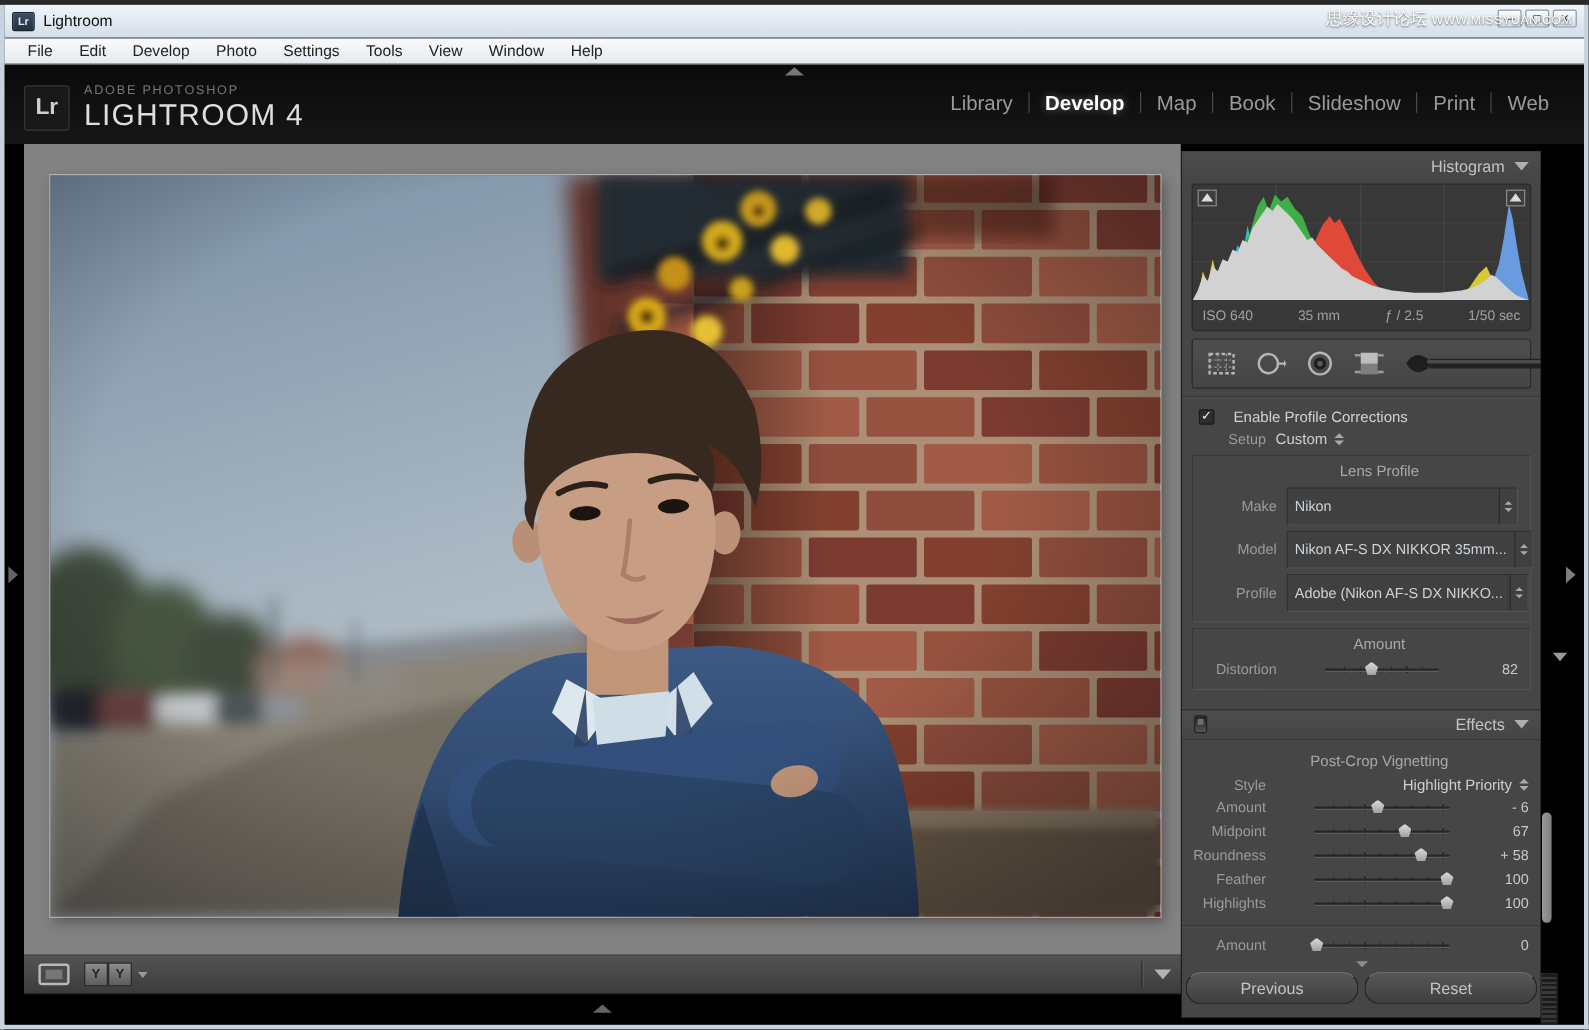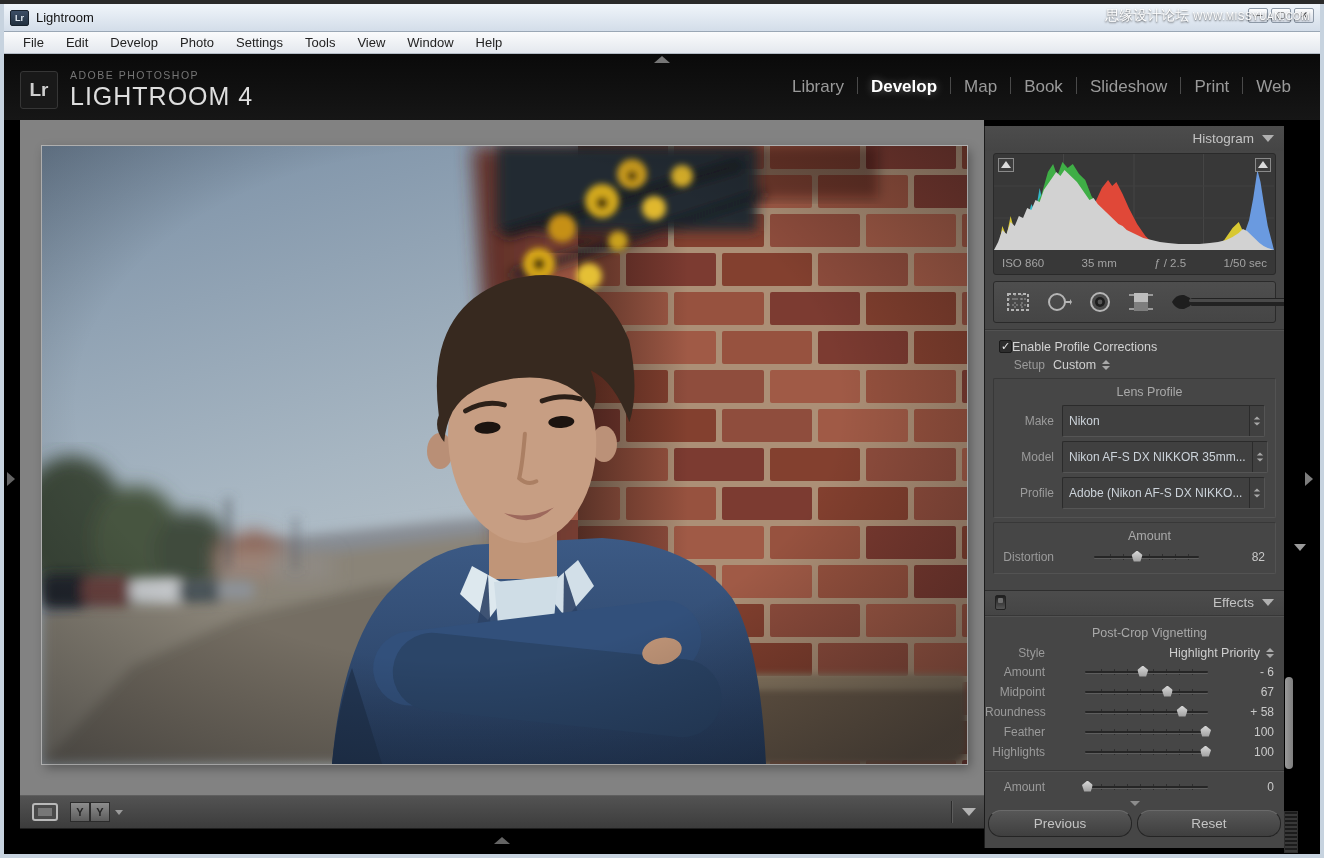--- a/index.html
+++ b/index.html
@@ -72,24 +72,24 @@
   .clip-btn.l { left:4px; } .clip-btn.r { right:4px; }
   .clip-btn i { width:0; height:0; border-left:5px solid transparent; border-right:5px solid transparent; border-bottom:7px solid #dcdcdc; }
   .hist-info { display:flex; justify-content:space-between; padding:3px 8px 5px 8px; font-size:11.5px; color:#a2a2a2; }
 
   .toolstrip { margin:4px 8px 6px 8px; height:42px; background:linear-gradient(#4e4e4e,#454545); border:1px solid #2a2a2a; border-radius:3px; display:flex; align-items:center; gap:16px; padding:0 12px; }
   .tool { display:flex; align-items:center; }
   .tool:last-child { flex:1; }
 
   .sect { border-top:1px solid #373737; box-shadow:inset 0 1px 0 #525252; padding:6px 0 8px 0; }
   .row { display:flex; align-items:center; padding:2px 10px 2px 0; }
-  .lab { width:68px; text-align:right; font-size:12px; color:#9b9b9b; padding-right:8px; flex:none; }
+  .lab { width:78px; text-align:right; font-size:12px; color:#9b9b9b; padding-right:8px; flex:none; }
   .sect-title { text-align:center; font-size:12.5px; color:#a9a9a9; padding:4px 30px 4px 60px; }
 
-  .check-row { display:flex; align-items:center; gap:0; padding:4px 10px 2px 14px; }
+  .check-row { display:flex; align-items:center; gap:16px; padding:4px 10px 2px 14px; }
   .cbx { width:13px; height:13px; background:#2d2d2d; border:1px solid #1a1a1a; border-radius:2px; color:#ececec; font-size:11px; line-height:11px; text-align:center; }
   .cbx.checked::after { content:"✓"; }
   .check-label { font-size:12.5px; color:#d2d2d2; }
   .setup-val { font-size:12.5px; color:#cfcfcf; display:flex; align-items:center; gap:6px; }
 
   .stepper { display:flex; flex-direction:column; justify-content:center; gap:2px; }
   .stepper i { width:0; height:0; border-left:4px solid transparent; border-right:4px solid transparent; display:block; }
   .stepper .up { border-bottom:4px solid #a8a8a8; }
   .stepper .dn { border-top:4px solid #a8a8a8; }
 
@@ -450,21 +450,21 @@
                 <polygon fill="#35b8c8" points="0,96 18,84 30,72 36,50 40,58 44,34 48,52 52,30 56,50 62,58 70,68 82,80 96,88 112,93 130,96"></polygon>
                 <polygon fill="#3fae46" points="8,96 24,78 36,60 46,40 52,18 57,10 61,22 66,8 71,14 76,10 82,20 88,26 94,42 102,54 112,66 124,78 138,86 152,92 166,95 180,96"></polygon>
                 <polygon fill="#d8c832" points="4,96 8,72 12,82 16,62 20,78 26,88 34,96"></polygon>
                 <polygon fill="#6a9ae0" points="232,96 240,84 246,66 250,44 254,16 257,28 260,48 264,72 268,88 270,96"></polygon>
                 <polygon fill="#d8c832" points="210,96 222,86 230,74 236,68 240,77 246,86 252,92 258,96"></polygon>
                 <polygon fill="#d838c8" points="84,96 94,76 102,60 110,48 116,44 122,52 128,62 136,74 144,84 152,91 160,96"></polygon>
                 <polygon fill="#e04838" points="78,96 88,72 96,52 104,34 110,26 114,32 118,28 124,40 130,54 138,70 146,82 154,90 164,95 174,96"></polygon>
                 <polygon fill="#d2d2d2" points="0,96 4,88 8,76 12,80 16,68 20,72 24,62 28,64 32,54 36,56 40,46 44,48 48,36 52,30 56,24 60,18 64,22 68,16 72,20 76,24 80,28 84,34 88,40 92,46 96,44 100,50 104,54 108,58 112,62 116,66 120,70 124,72 128,76 132,78 138,81 144,84 152,86 160,88 168,89 178,90 188,90 198,90 208,89 216,88 224,86 230,83 236,79 240,75 244,77 248,81 252,85 256,89 260,92 264,94 270,96"></polygon>
               </svg>
               <div class="hist-info">
-                <span>ISO 860</span>
+                <span>ISO 640</span>
                 <span>35 mm</span>
                 <span>ƒ / 2.5</span>
                 <span>1/50 sec</span>
               </div>
             </div>
 
             <div class="toolstrip">
               <span class="tool">
                 <svg width="24" height="24" viewBox="0 0 24 24">
                     <rect x="2" y="4" width="20" height="16" fill="none" stroke="#b5b5b5" stroke-width="2" stroke-dasharray="3 2"></rect>

